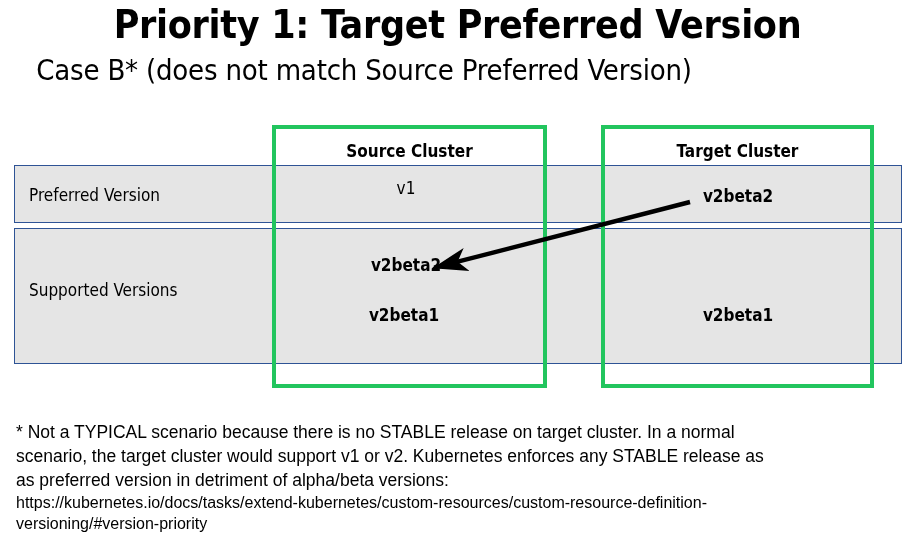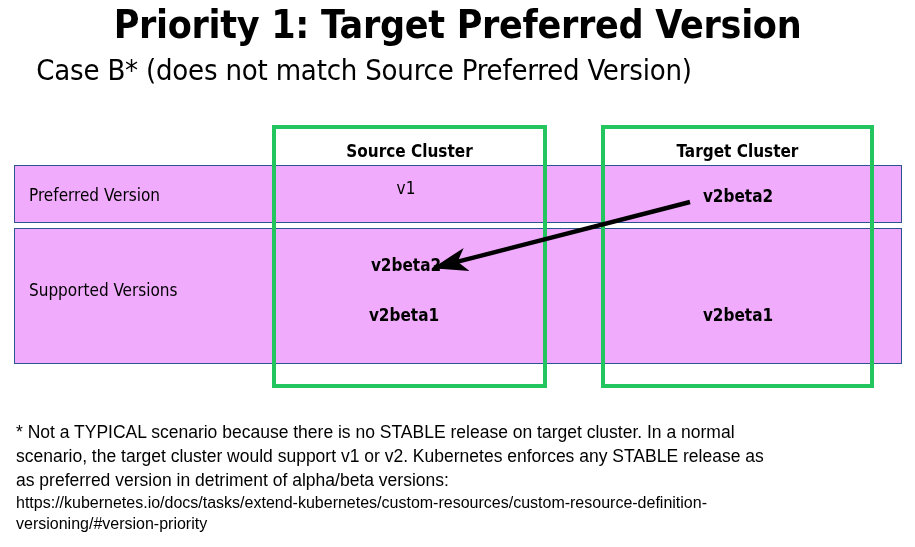--- a/index.html
+++ b/index.html
@@ -52,21 +52,21 @@
   .matrix {
     position: absolute;
     left: 14px;
     top: 165px;
     width: 888px;
   }
   .row {
     position: absolute;
     left: 0;
     box-sizing: border-box;
-    background: #f0abfc;
+    background: #e5e5e5;
     border: 1px solid #2E5395;
   }
   .row-preferred {
     top: 0px;
     width: 888px;
     height: 58px;
   }
   .row-supported {
     top: 63px;
     width: 888px;

